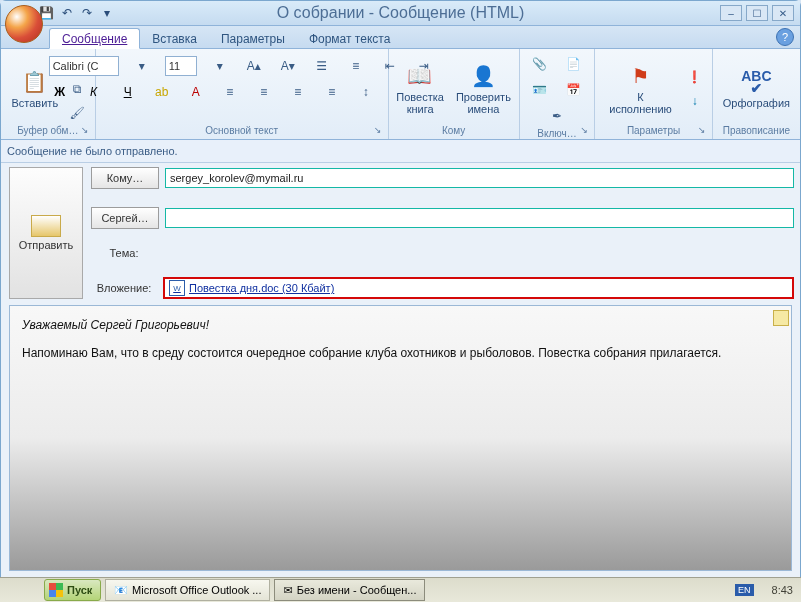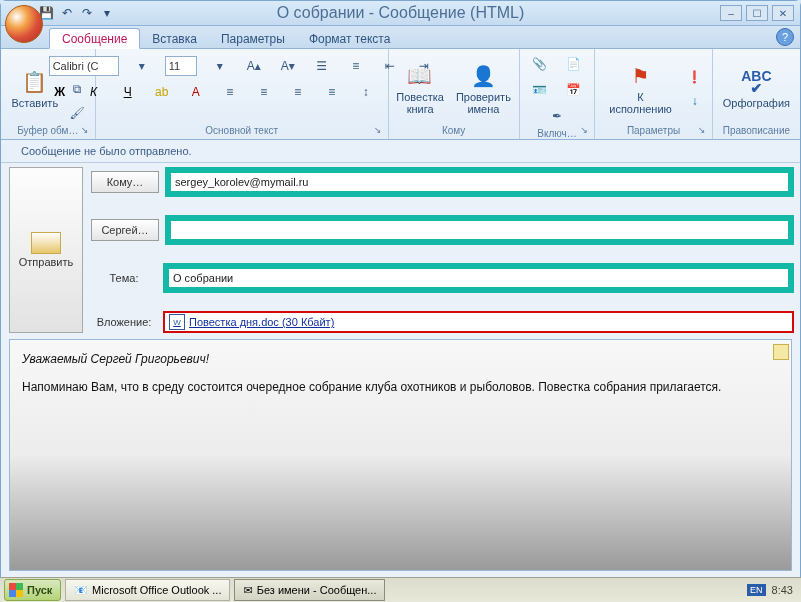--- a/index.html
+++ b/index.html
@@ -91,21 +91,22 @@
     color: #2f5580;
     cursor: default;
   }
   .tab.active {
     background: #fff;
     border: 1px solid #8fb3d9;
     border-bottom: 1px solid #fff;
     border-radius: 3px 3px 0 0;
     position: relative;
     bottom: -1px;
-    color: #be185d;
+    color: #4c1d95;
+    text-decoration: underline;
   }
   .help-icon {
     position: absolute;
     right: 6px; top: 2px;
     width: 16px; height: 16px;
     border-radius: 50%;
     background: #6aa0e0;
     color: #fff;
     font-size: 11px;
     display: flex; align-items: center; justify-content: center;
@@ -184,21 +185,21 @@
     font-size: 9px;
     color: #5b7ca2;
   }
   
   .status-line {
     height: 22px;
     background: #e8f0fa;
     border-bottom: 1px solid #b9cee5;
     display: flex;
     align-items: center;
-    padding-left: 20px;
+    padding-left: 6px;
     color: #3a5c85;
   }
   
   .compose {
     flex: 1;
     display: flex;
     flex-direction: column;
     background: #eaf1f9;
   }
   .compose-header {
@@ -228,21 +229,21 @@
   }
   .lbl-btn {
     border: 1px solid #9c9c9c;
     background: linear-gradient(#fff, #e5e5e5);
     height: 20px;
     display: flex; align-items: center; justify-content: center;
   }
   .field-row input, .field-row .attach-box {
     flex: 1;
     height: 18px;
-    border: 6px solid #14b8a6;
+    border: 1px solid #14b8a6;
     background: #fff;
     font-size: 11px;
     padding: 0 4px;
     color: #222;
   }
   .attach-row .attach-box {
     border: 2px solid #d40808;
     display: flex;
     align-items: center;
     gap: 4px;
@@ -296,20 +297,21 @@
     height: 20px;
     padding: 0 8px 0 4px;
     background: linear-gradient(#d9e8c0, #b4d478);
     border: 1px solid #88aa4a;
     display: flex;
     align-items: center;
     gap: 4px;
     color: #2d4d12;
     font-weight: bold;
     border-radius: 3px;
+    margin-left: 40px;
   }
   .start-flag {
     width: 14px; height: 14px;
     display: grid;
     grid-template-columns: 1fr 1fr;
     grid-template-rows: 1fr 1fr;
   }
   .start-flag span:nth-child(1){background:#e84c3d;}
   .start-flag span:nth-child(2){background:#3cba54;}
   .start-flag span:nth-child(3){background:#4885ed;}
@@ -325,21 +327,21 @@
     max-width: 170px;
   }
   .task-item.active {
     background: linear-gradient(#e9e9dc, #d4d4c4);
     border-color: #8c8c7c;
   }
   .tray {
     margin-left: auto;
     display: flex;
     align-items: center;
-    gap: 6px;
+    gap: 18px;
     padding-right: 4px;
     color: #424238;
   }
   .lang-ind {
     background: #2a5caa;
     color: #fff;
     padding: 1px 3px;
     font-size: 9px;
   }
 </style>
@@ -493,21 +495,20 @@
         <div class="field-row">
           <div class="lbl-btn">Кому…</div>
           <input type="text" value="sergey_korolev@mymail.ru" style="">
         </div>
         <div class="field-row">
           <div class="lbl-btn">Сергей…</div>
           <input type="text" value="" style="">
         </div>
         <div class="field-row">
           <div class="lbl">Тема:</div>
-          <input type="text" value="О собрании" style="">
         </div>
         <div class="field-row attach-row">
           <div class="lbl">Вложение:</div>
           <div class="attach-box">
             <span class="doc-ico">W</span>
             <span>Повестка дня.doc (30 Кбайт)</span>
           </div>
         </div>
       </div>
     </div>

